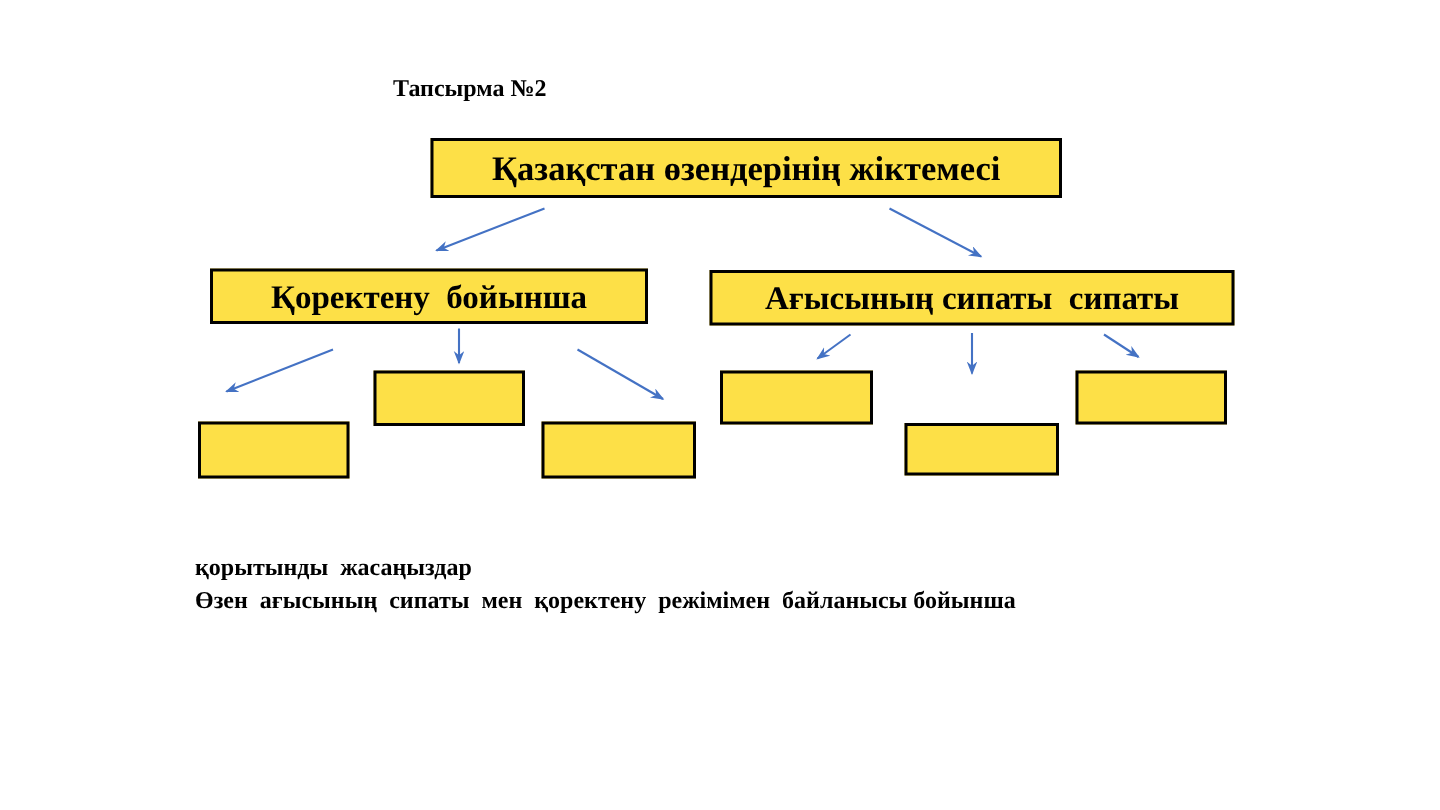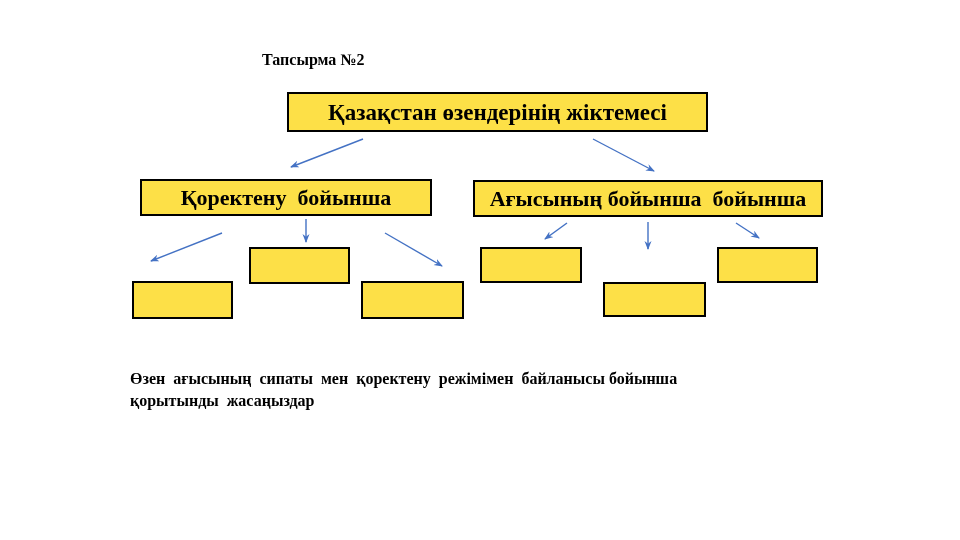--- a/index.html
+++ b/index.html
@@ -88,21 +88,21 @@
 
   <div class="box root-box">
     <span class="lbl">Қазақстан өзендерінің жіктемесі</span>
   </div>
 
   <div class="box branch-box b1">
     <span class="lbl">Қоректену  бойынша</span>
   </div>
 
   <div class="box branch-box b2">
-    <span class="lbl">Ағысының бойынша  бойынша</span>
+    <span class="lbl">Ағысының сипаты  сипаты</span>
   </div>
 
   <div class="box answer aL1"></div>
   <div class="box answer aL2"></div>
   <div class="box answer aL3"></div>
   <div class="box answer aR1"></div>
   <div class="box answer aR2"></div>
   <div class="box answer aR3"></div>
 
   <svg class="connectors" viewBox="0 0 960 540" xmlns="http://www.w3.org/2000/svg">
@@ -115,17 +115,17 @@
     <line class="arrow" x1="593" y1="139" x2="654" y2="171" marker-end="url(#ah)"></line>
     <line class="arrow" x1="222" y1="233" x2="151" y2="261" marker-end="url(#ah)"></line>
     <line class="arrow" x1="306" y1="219" x2="306" y2="242" marker-end="url(#ah)"></line>
     <line class="arrow" x1="385" y1="233" x2="442" y2="266" marker-end="url(#ah)"></line>
     <line class="arrow" x1="567" y1="223" x2="545" y2="239" marker-end="url(#ah)"></line>
     <line class="arrow" x1="648" y1="222" x2="648" y2="249" marker-end="url(#ah)"></line>
     <line class="arrow" x1="736" y1="223" x2="759" y2="238" marker-end="url(#ah)"></line>
   </svg>
 
   <div class="instruction">
+    <div>қорытынды  жасаңыздар</div>
     <div>Өзен  ағысының  сипаты  мен  қоректену  режімімен  байланысы бойынша</div>
-    <div>қорытынды  жасаңыздар</div>
   </div>
 
 </div>
 
 </body></html>

